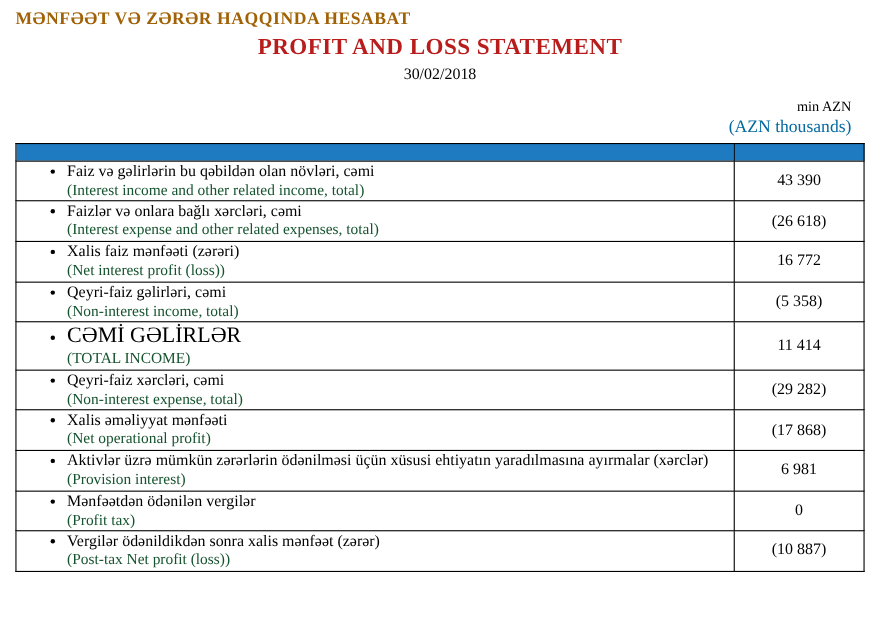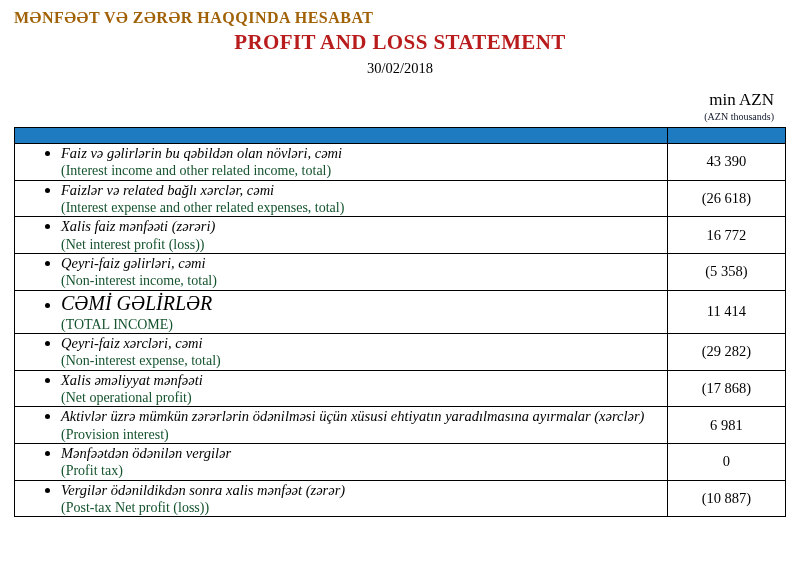--- a/index.html
+++ b/index.html
@@ -47,26 +47,26 @@
     color: #000000;
     margin-top: 5px;
   }
   .unit-block {
     text-align: right;
     margin-top: 12px;
     padding-right: 12px;
     line-height: 1.25;
   }
   .unit-az {
-    font-size: 17px;
+    font-size: 13px;
     color: #000000;
   }
   .unit-en {
-    font-size: 10px;
-    color: #0f172a;
+    font-size: 16px;
+    color: #0369a1;
   }
   table.pl {
     border-collapse: collapse;
     width: 772px;
     margin-top: 4px;
     table-layout: fixed;
   }
   table.pl td {
     border: 1px solid #000000;
     vertical-align: middle;
@@ -93,21 +93,20 @@
     list-style: disc;
   }
   ul.bul li {
     margin: 0;
     padding: 0;
   }
   .line-az {
     font-size: 14.5px;
     color: #000000;
     line-height: 1.25;
-    font-style: italic;
   }
   .line-en {
     font-size: 14px;
     color: #14532d;
     line-height: 1.25;
   }
   .caps {
     font-size: 20px;
   }
 </style>
@@ -145,21 +144,21 @@
             </li>
           </ul>
         </td>
         <td class="value-cell">43 390</td>
       </tr>
 
       <tr>
         <td class="label-cell">
           <ul class="bul">
             <li>
-              <div class="line-az">Faizlər və related bağlı xərclər, cəmi</div>
+              <div class="line-az">Faizlər və onlara bağlı xərcləri, cəmi</div>
               <div class="line-en">(Interest expense and other related expenses, total)</div>
             </li>
           </ul>
         </td>
         <td class="value-cell">(26 618)</td>
       </tr>
 
       <tr>
         <td class="label-cell">
           <ul class="bul">

